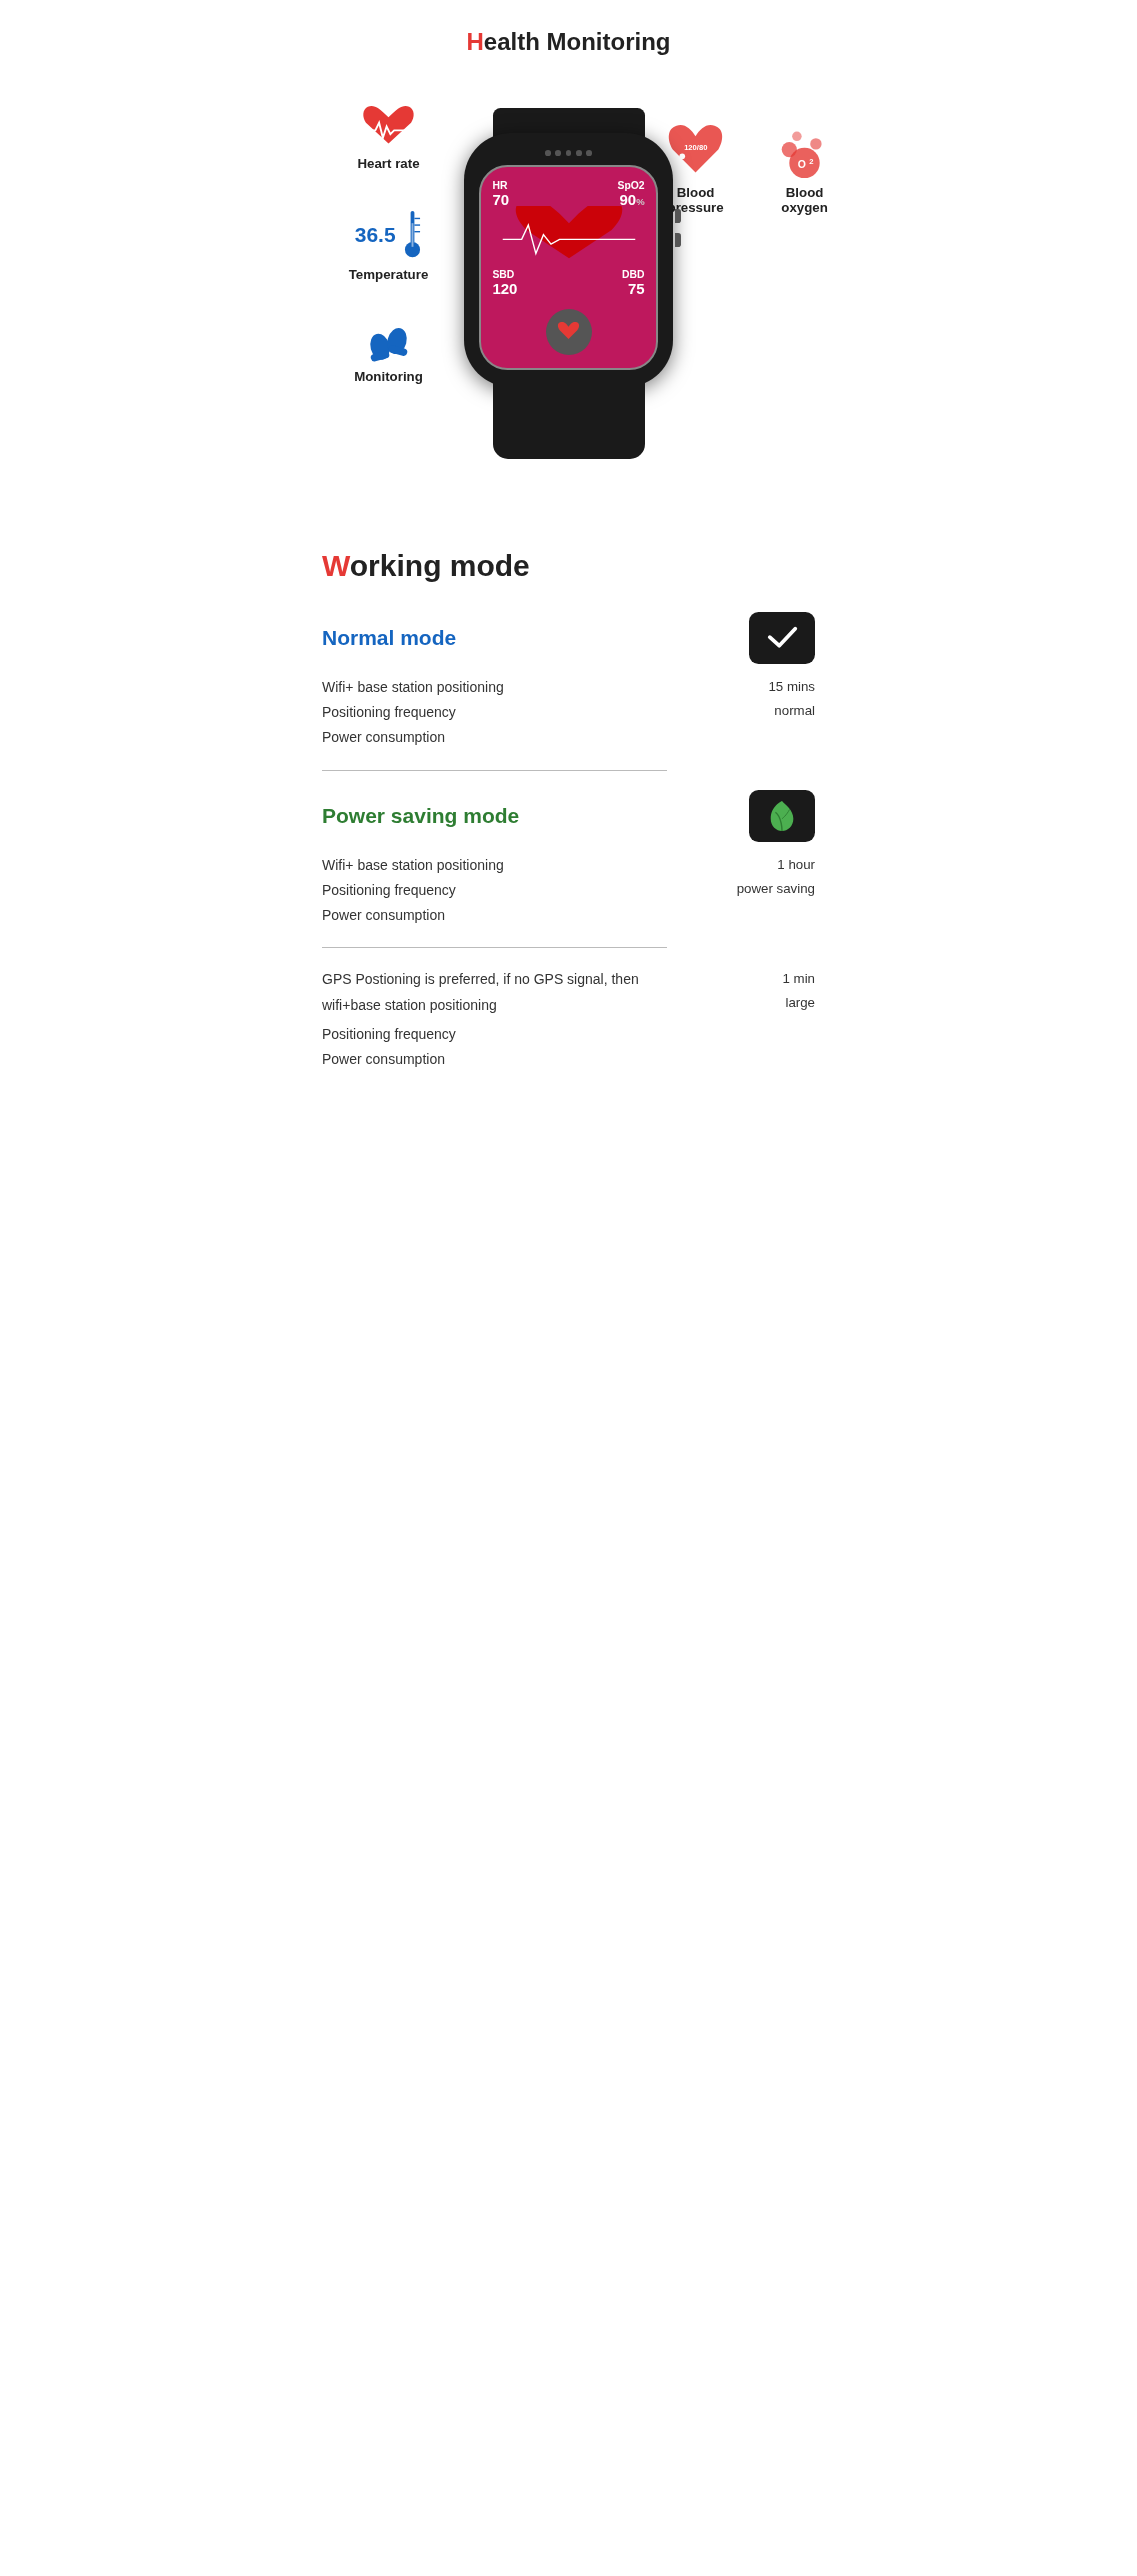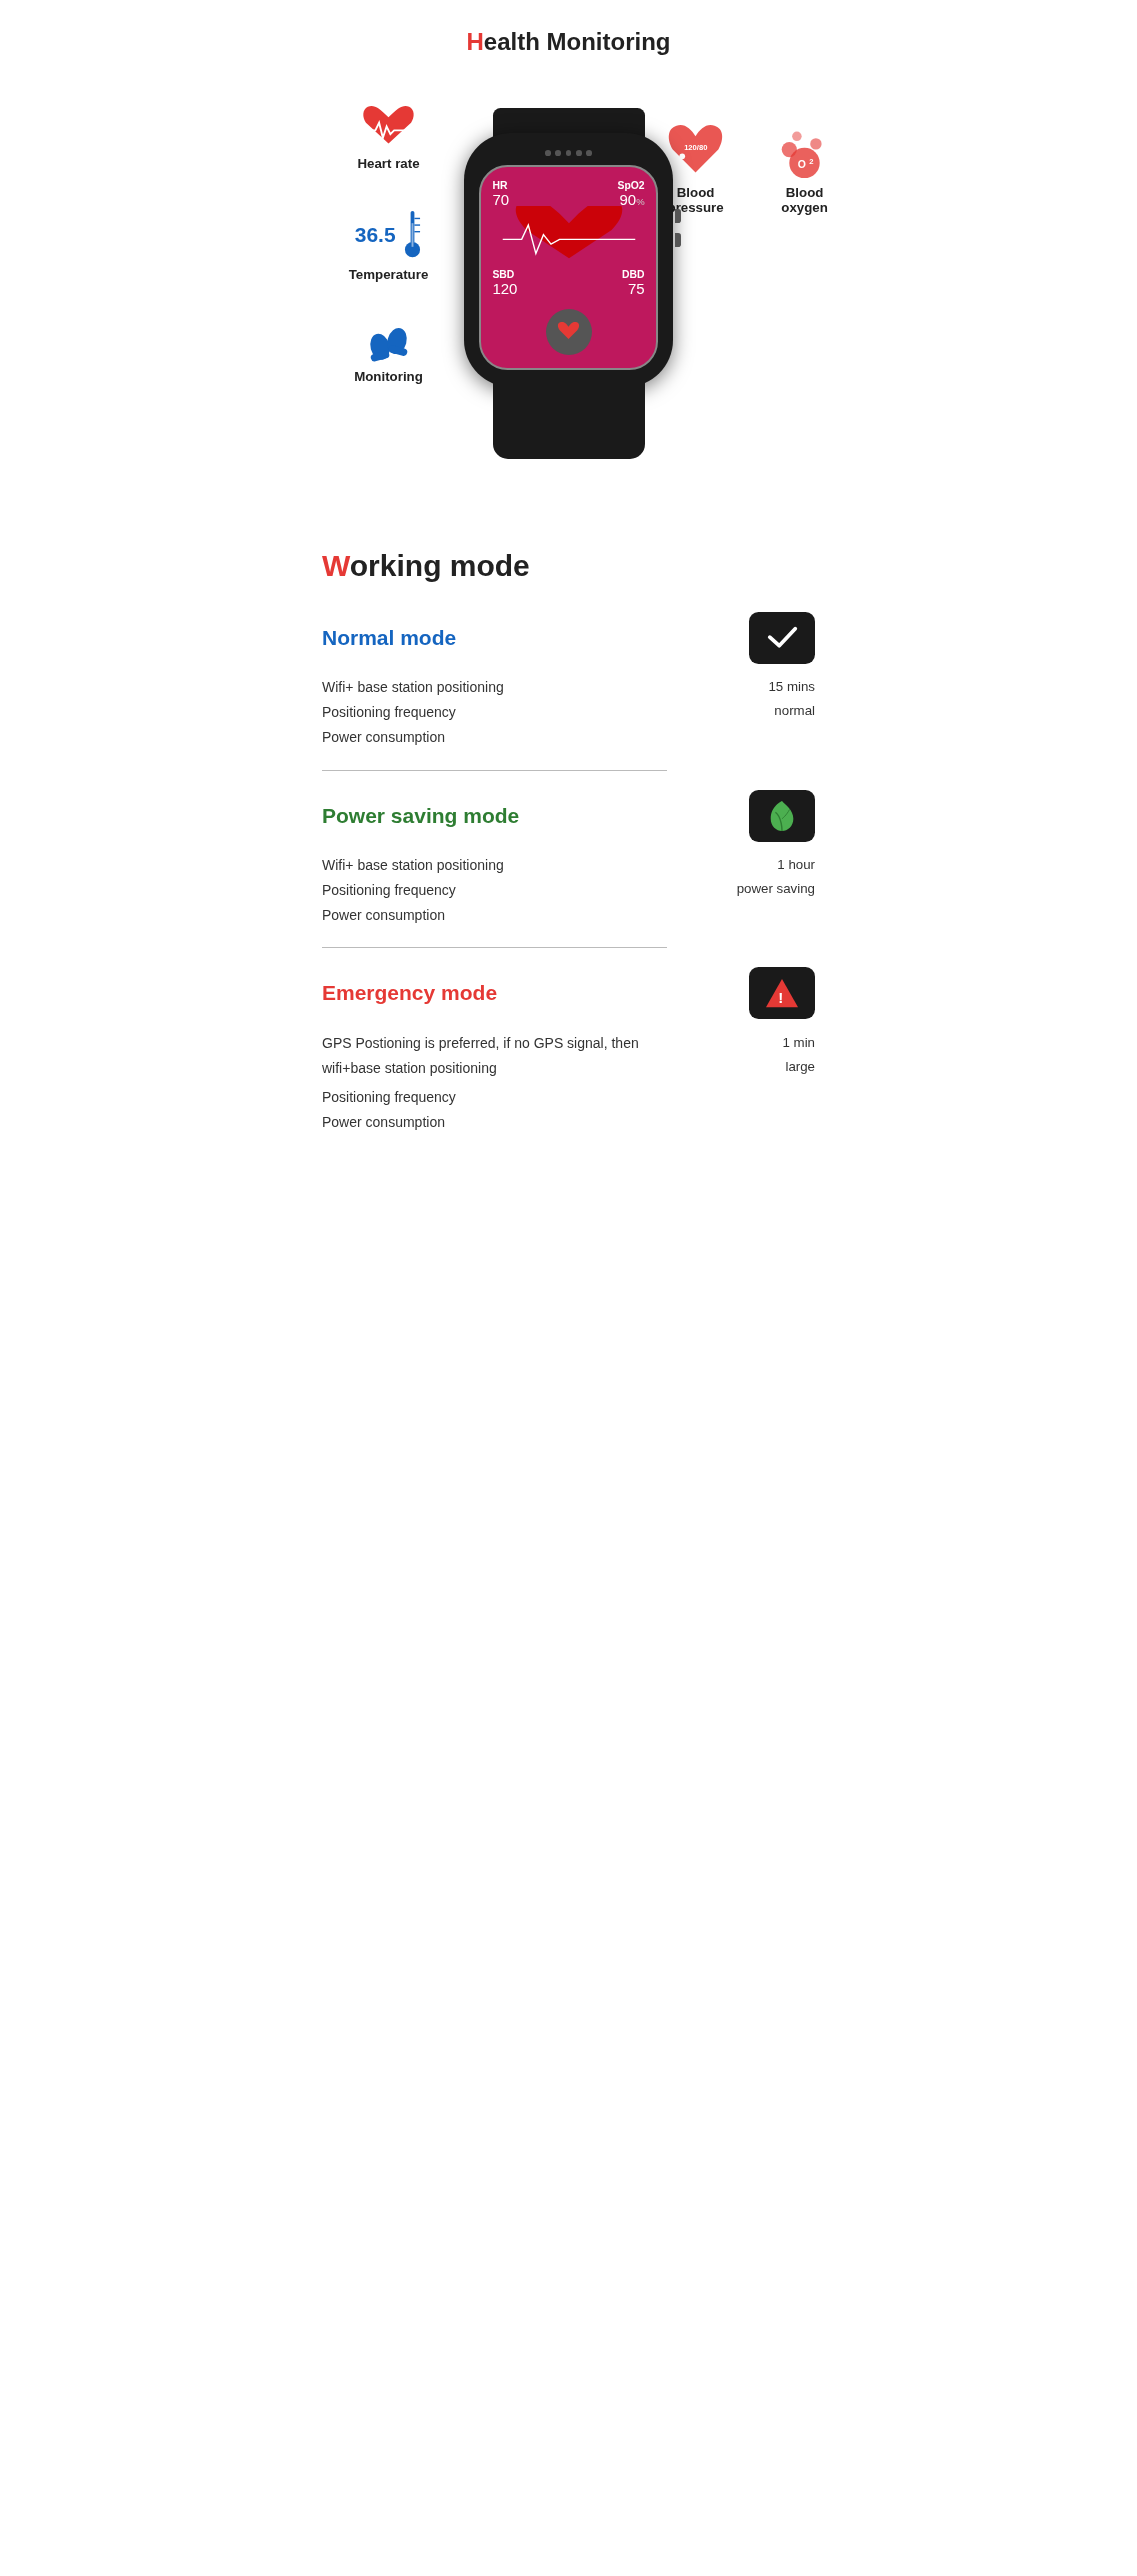--- a/index.html
+++ b/index.html
@@ -117,21 +117,21 @@
     }
 
     .screen-label {
       color: #fff;
       font-size: 10.4px;
       font-weight: bold;
     }
     .screen-value {
       color: #fff;
       font-size: 15px;
-      font-weight: normal;
+      font-weight: bold;
     }
     .screen-unit {
       font-size: 9.5px;
       color: #ccc;
     }
 
     .screen-bottom-data {
       display: grid;
       grid-template-columns: 1fr 1fr;
       gap: 3.8px;
@@ -479,29 +479,20 @@
       <div class="mode-right">
         <div class="mode-value">1 hour</div>
         <div class="mode-value">power saving</div>
       </div>
     </div>
   </div>
 
   <hr class="divider">
 
   <div class="mode-block">
-    <div class="mode-header">
-      <div class="mode-title emergency">Emergency mode</div>
-      <div class="mode-icon-box" style="background:#1a1a1a;">
-        <svg width="36" height="33" viewBox="0 0 38 35" style="font-size:28px">
-          <polygon points="19,2 36,32 2,32" fill="#e53935"></polygon>
-          <text x="15" y="28" font-size="16" fill="white" font-weight="bold">!</text>
-        </svg>
-      </div>
-    </div>
     <div class="mode-details">
       <div class="mode-left">
         <div class="mode-text">GPS Postioning is preferred, if no GPS signal, then wifi+base station positioning</div>
         <div class="mode-text" style="margin-top:3.8px;">Positioning frequency</div>
         <div class="mode-text">Power consumption</div>
       </div>
       <div class="mode-right">
         <div class="mode-value">1 min</div>
         <div class="mode-value">large</div>
       </div>

